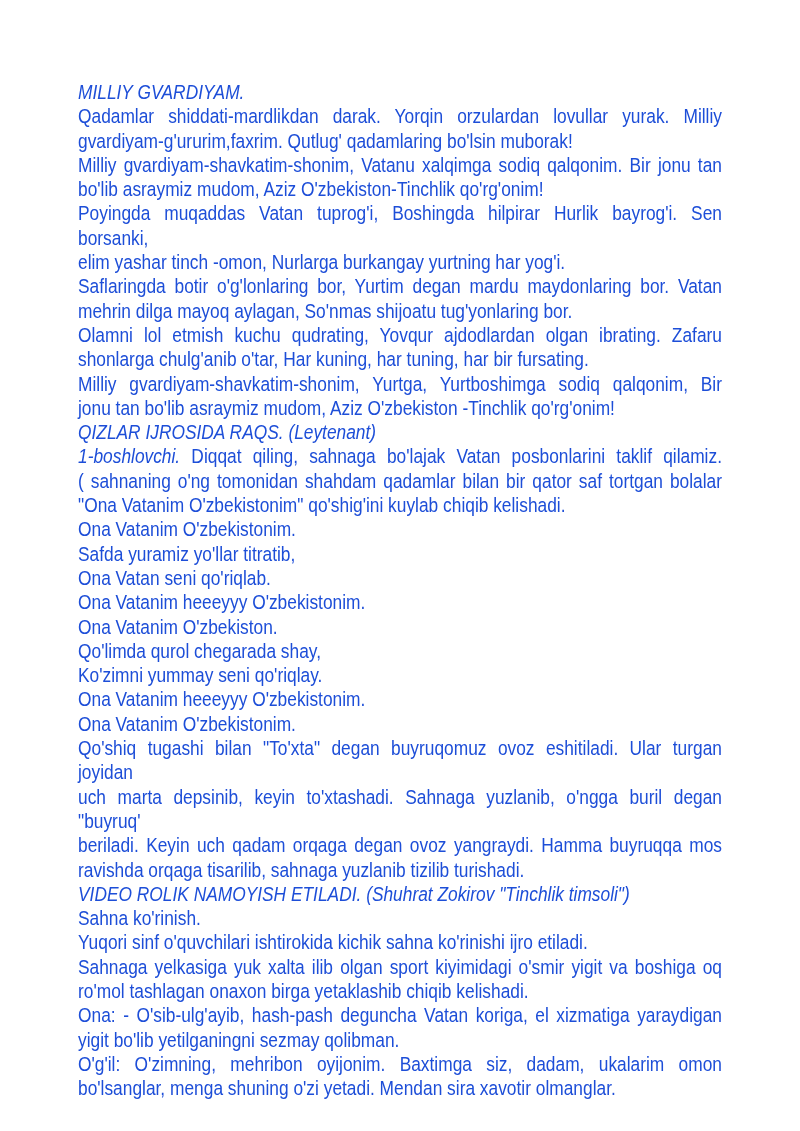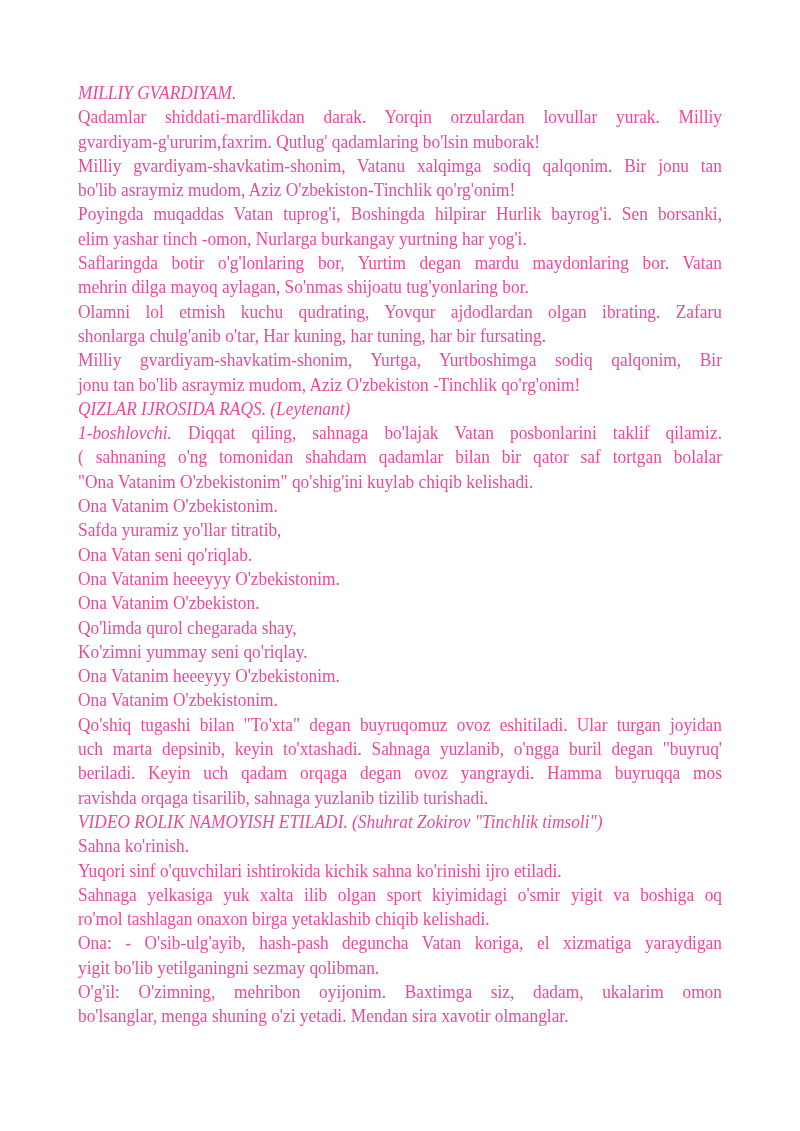--- a/index.html
+++ b/index.html
@@ -6,22 +6,22 @@
     margin: 0;
     padding: 0;
     background: #ffffff;
   }
   .page {
     position: relative;
     width: 800px;
     height: 1131px;
     background: #ffffff;
     overflow: hidden;
-    font-family: Liberation Serif, serif;
-    color: #ec4899;
+    font-family: Liberation Sans, sans-serif;
+    color: #1d4ed8;
   }
   .text-block {
     position: absolute;
     left: 78px;
     top: 81px;
     width: 716px;
     transform: scaleX(0.8994);
     transform-origin: 0 0;
     font-size: 19.3px;
     line-height: 24.3px;

